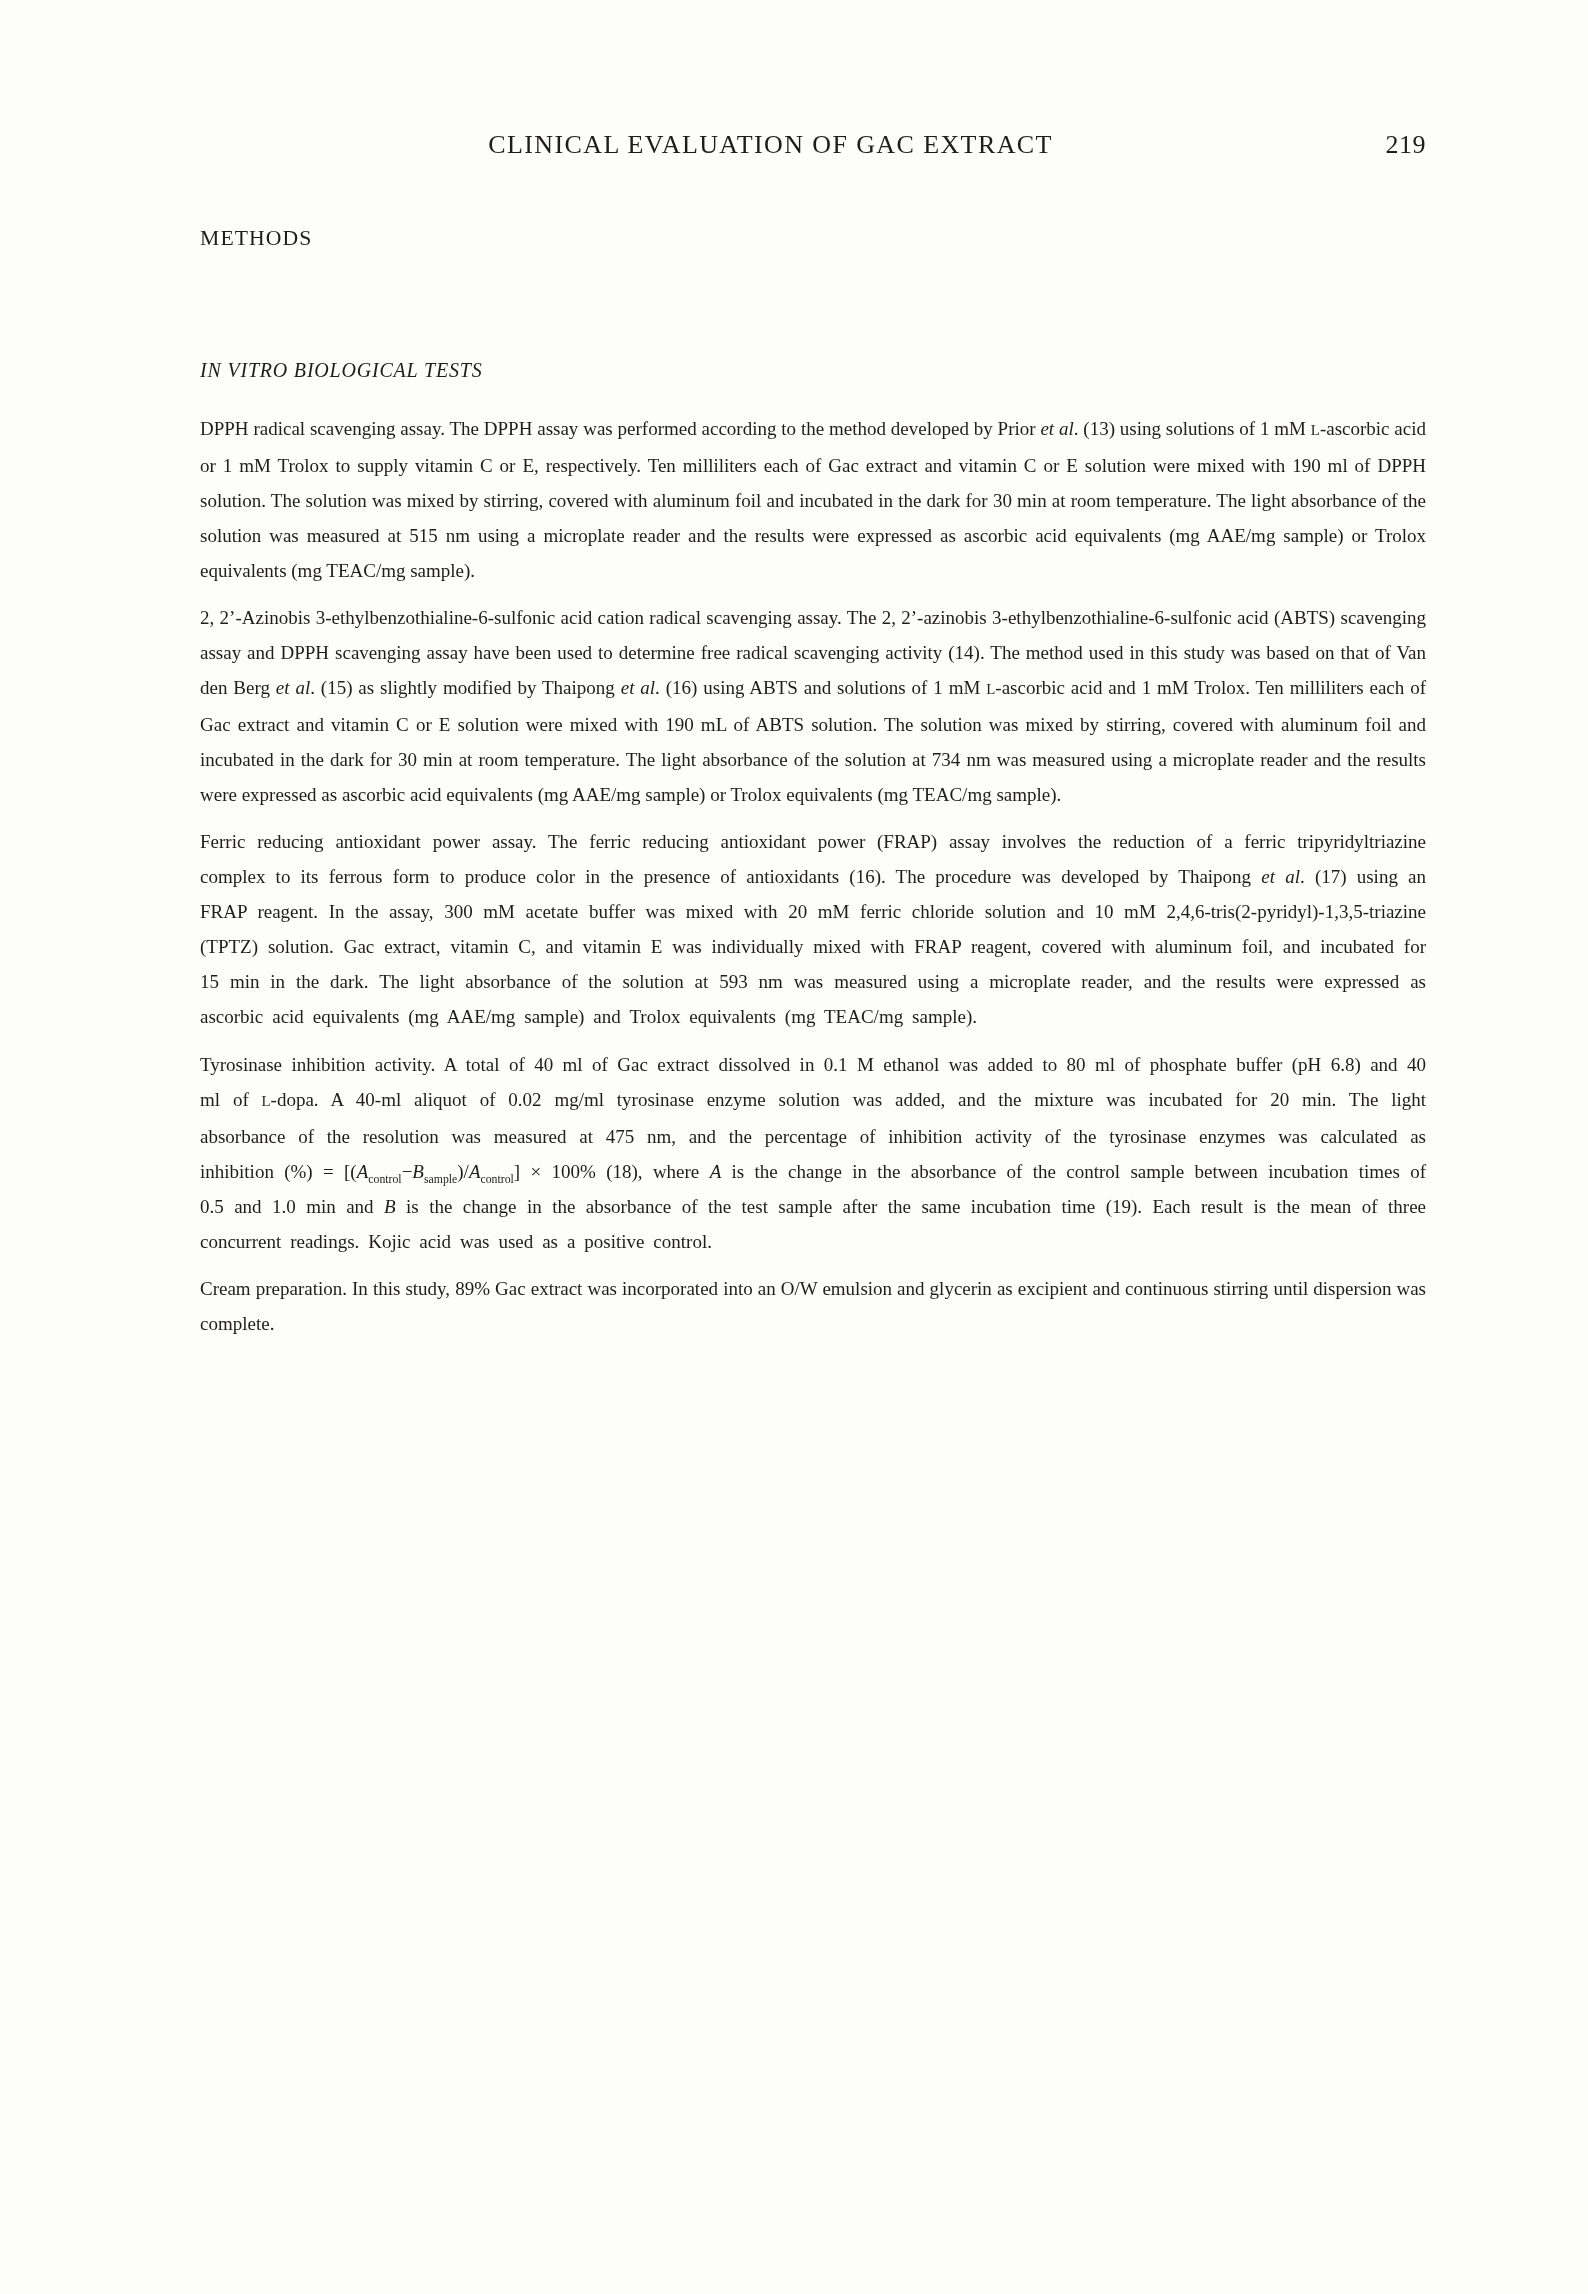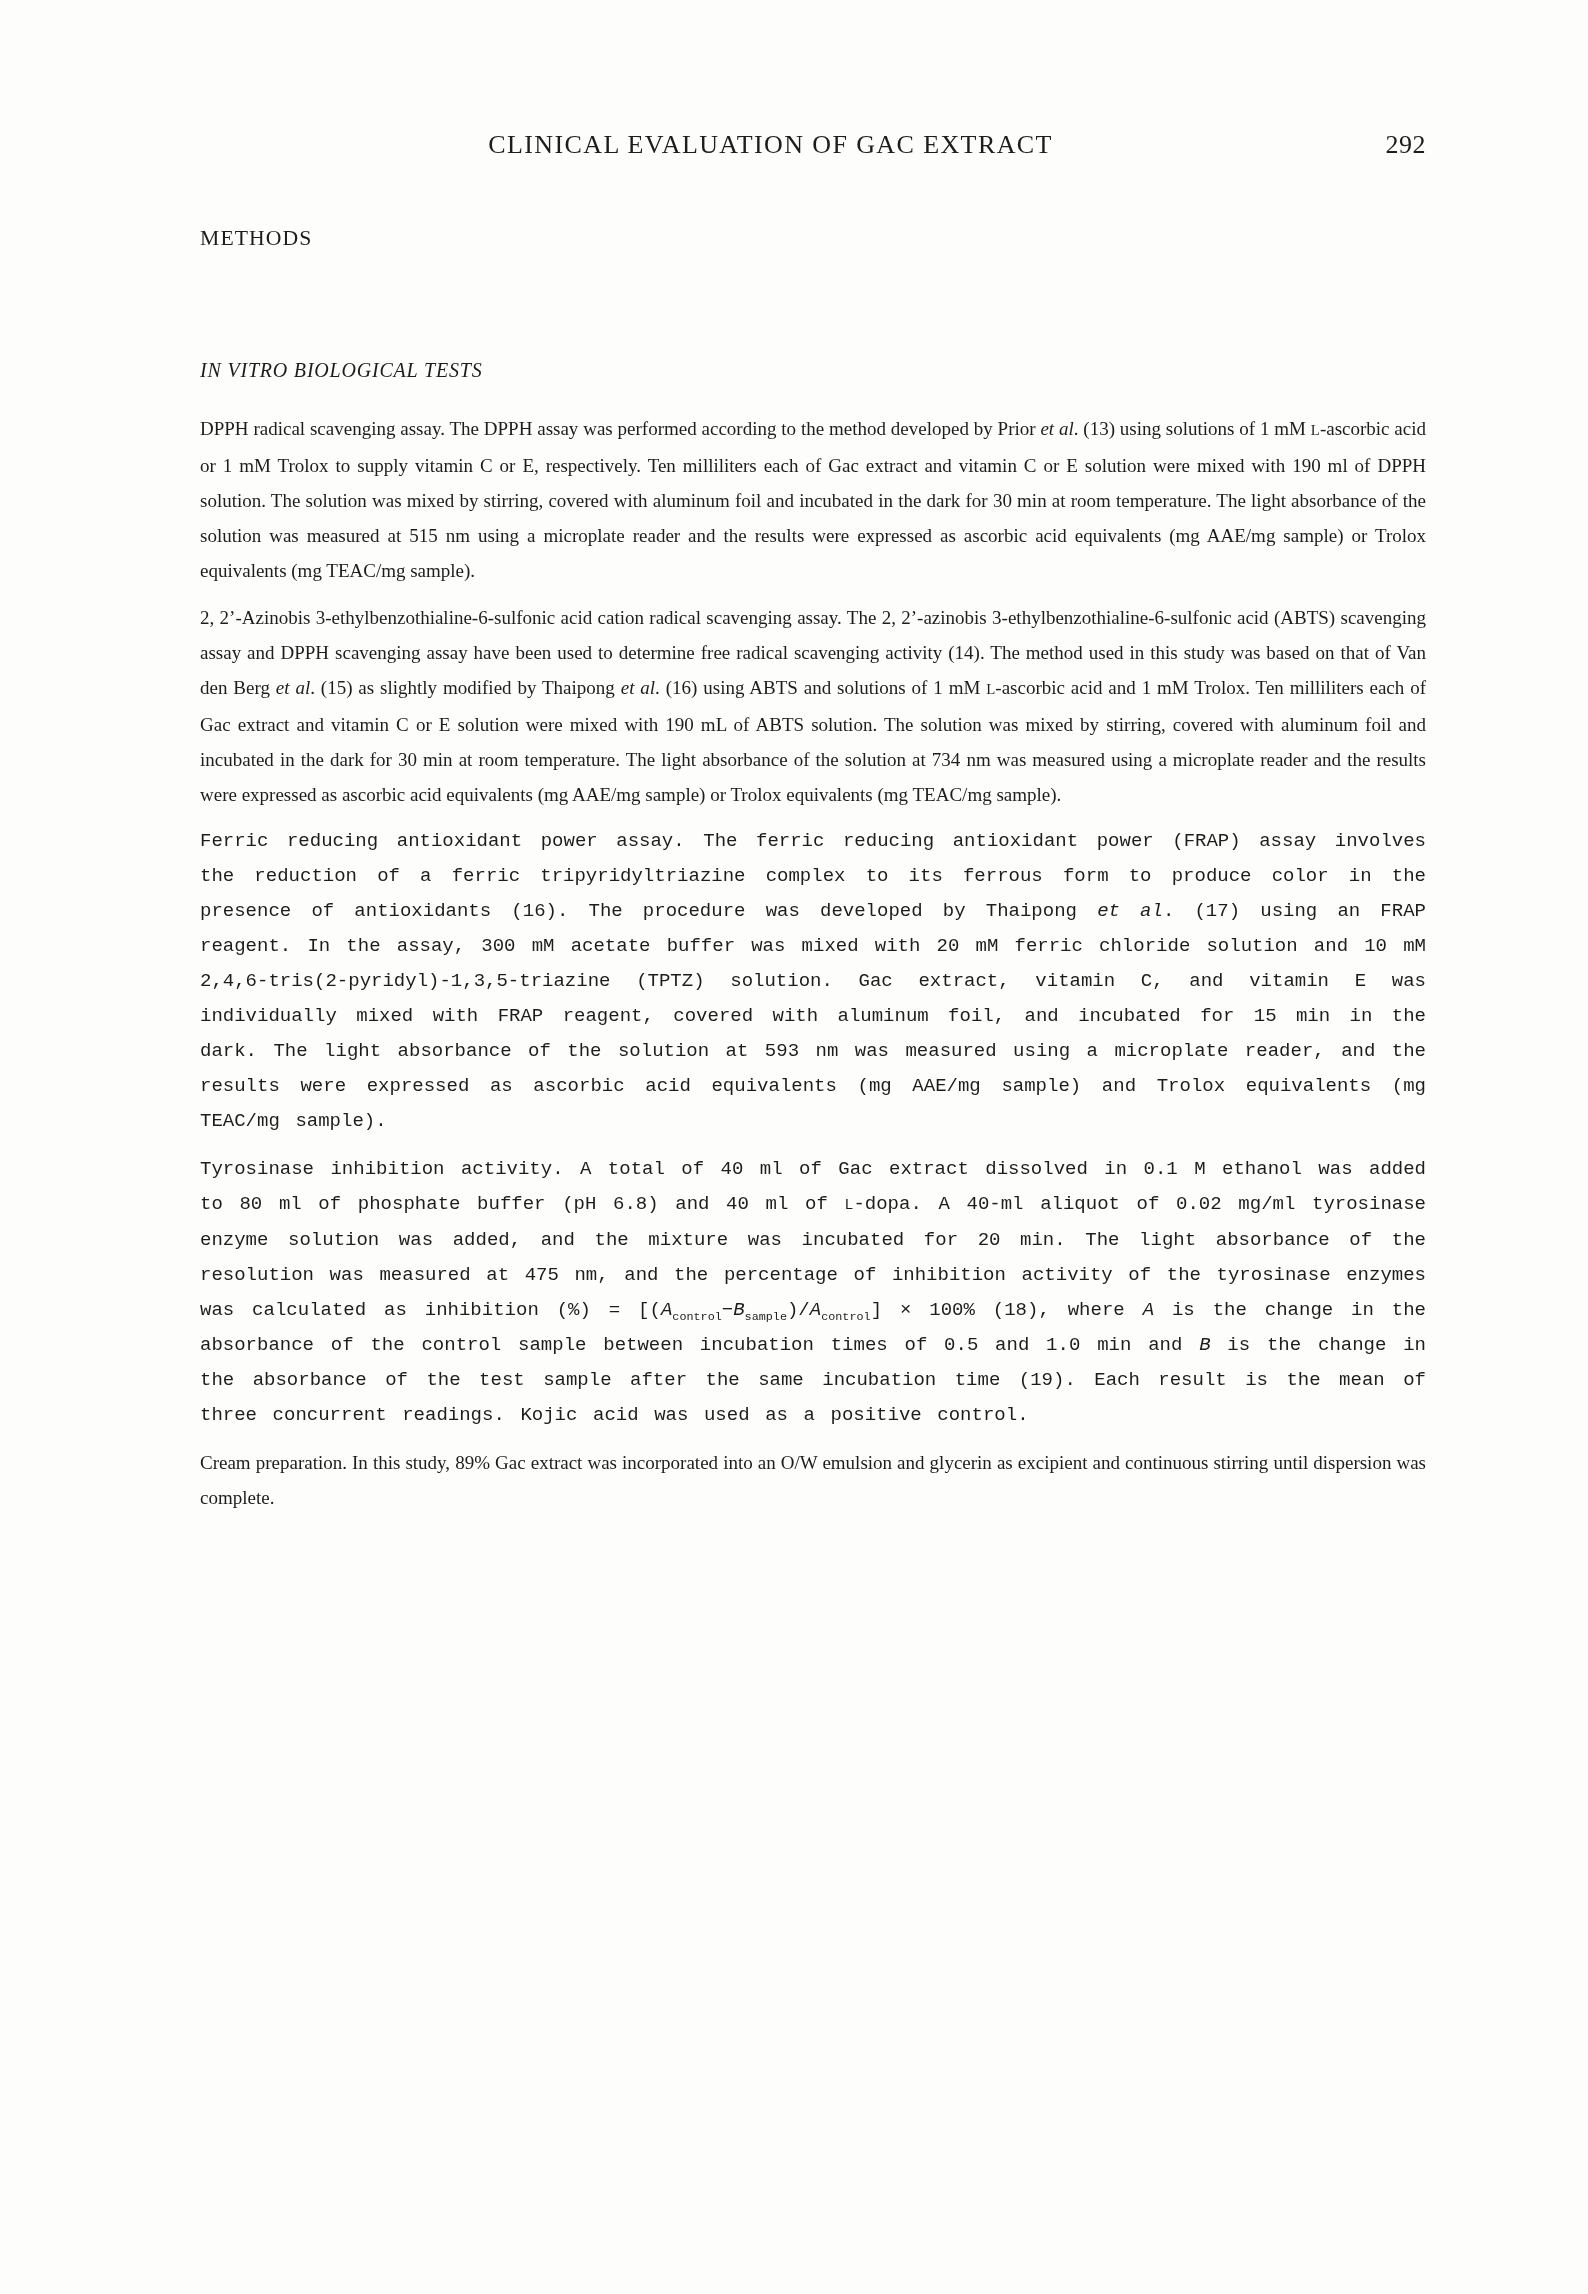--- a/index.html
+++ b/index.html
@@ -63,42 +63,41 @@
     margin-top: 29px;
     font-size: 19px;
     line-height: 35px;
     text-align: justify;
   }
   .body-text p {
     margin: 0 0 12.2px 0;
   }
   .body-text p.loose {
     word-spacing: 0.22em;
-    font-family: Liberation Mono, monospace;
   }
   .body-text sub {
     font-size: 0.62em;
     line-height: 0;
   }
   .body-text .sc {
     font-size: 0.78em;
   }
   .body-text i {
     font-style: italic;
   }
 </style>
 </head>
 <body>
 
 <div class="page">
   <div class="content">
 
     <div class="running-head">
       <span class="title">CLINICAL EVALUATION OF GAC EXTRACT</span>
-      <span class="pagenum">292</span>
+      <span class="pagenum">219</span>
     </div>
 
     <div class="section-heading">METHODS</div>
 
     <div class="subsection-heading">IN VITRO BIOLOGICAL TESTS</div>
 
     <div class="body-text">
       <p>DPPH radical scavenging assay. The DPPH assay was performed according to the method developed by Prior <i>et al</i>. (13) using solutions of 1 mM <span class="sc">L</span>-ascorbic acid or 1 mM Trolox to supply vitamin C or E, respectively. Ten milliliters each of Gac extract and vitamin C or E solution were mixed with 190 ml of DPPH solution. The solution was mixed by stirring, covered with aluminum foil and incubated in the dark for 30 min at room temperature. The light absorbance of the solution was measured at 515 nm using a microplate reader and the results were expressed as ascorbic acid equivalents (mg AAE/mg sample) or Trolox equivalents (mg TEAC/mg sample).</p>
       <p>2, 2’-Azinobis 3-ethylbenzothialine-6-sulfonic acid cation radical scavenging assay. The 2, 2’-azinobis 3-ethylbenzothialine-6-sulfonic acid (ABTS) scavenging assay and DPPH scavenging assay have been used to determine free radical scavenging activity (14). The method used in this study was based on that of Van den Berg <i>et al</i>. (15) as slightly modified by Thaipong <i>et al</i>. (16) using ABTS and solutions of 1 mM <span class="sc">L</span>-ascorbic acid and 1 mM Trolox. Ten milliliters each of Gac extract and vitamin C or E solution were mixed with 190 mL of ABTS solution. The solution was mixed by stirring, covered with aluminum foil and incubated in the dark for 30 min at room temperature. The light absorbance of the solution at 734 nm was measured using a microplate reader and the results were expressed as ascorbic acid equivalents (mg AAE/mg sample) or Trolox equivalents (mg TEAC/mg sample).</p>
       <p class="loose">Ferric reducing antioxidant power assay. The ferric reducing antioxidant power (FRAP) assay involves the reduction of a ferric tripyridyltriazine complex to its ferrous form to produce color in the presence of antioxidants (16). The procedure was developed by Thaipong <i>et al</i>. (17) using an FRAP reagent. In the assay, 300 mM acetate buffer was mixed with 20 mM ferric chloride solution and 10 mM 2,4,6-tris(2-pyridyl)-1,3,5-triazine (TPTZ) solution. Gac extract, vitamin C, and vitamin E was individually mixed with FRAP reagent, covered with aluminum foil, and incubated for 15 min in the dark. The light absorbance of the solution at 593 nm was measured using a microplate reader, and the results were expressed as ascorbic acid equivalents (mg AAE/mg sample) and Trolox equivalents (mg TEAC/mg sample).</p>

